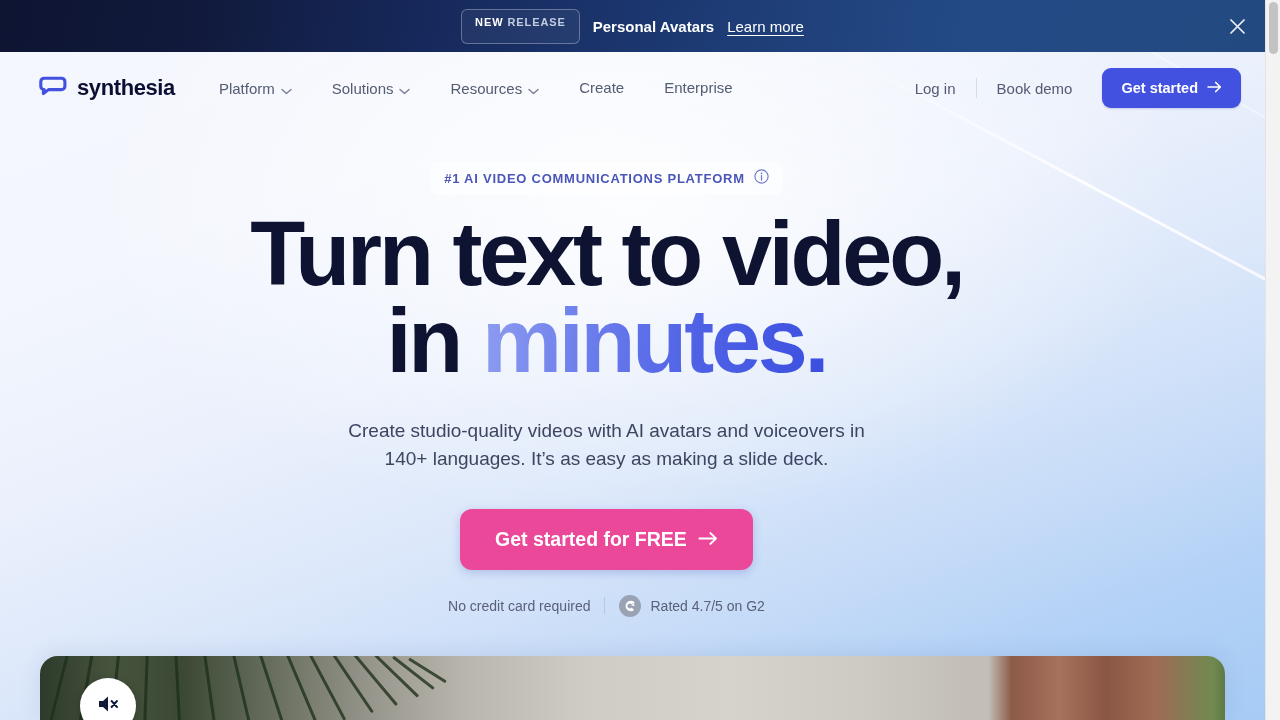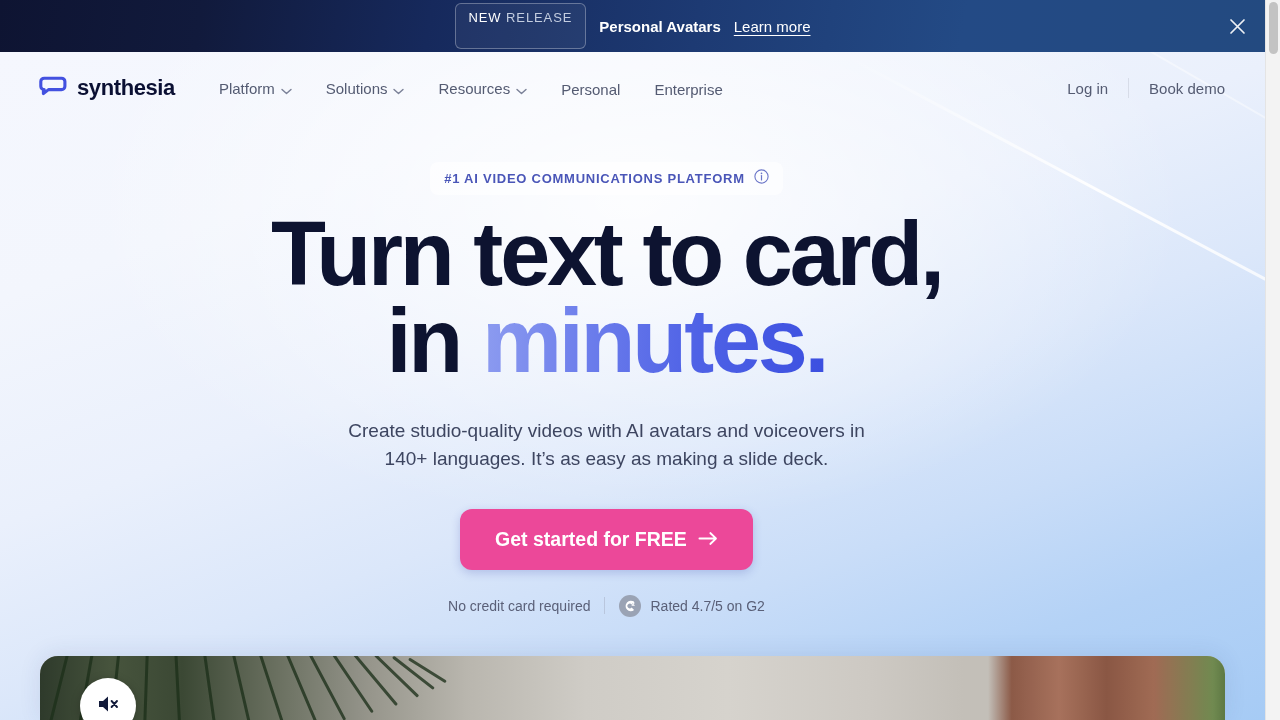--- a/index.html
+++ b/index.html
@@ -43,23 +43,23 @@
     z-index: 5;
   }
   .banner-inner {
     display: flex;
     align-items: center;
     gap: 13px;
   }
   .banner-pill {
     border: 1px solid rgba(255,255,255,0.30);
     border-radius: 6px;
-    padding: 6px 13px 23px;
-    font-size: 13px;
-    font-weight: 400;
+    padding: 6px 13px 15px;
+    font-size: 11px;
+    font-weight: 700;
     letter-spacing: 0.9px;
     color: #ffffff;
     background: rgba(255,255,255,0.05);
     white-space: nowrap;
   }
   .banner-pill .dim { color: #c3cde0; }
   .banner-title {
     color: #ffffff;
     font-size: 15px;
     font-weight: 700;
@@ -156,22 +156,22 @@
     margin-right: 32px;
   }
   .brand-name {
     font-size: 22px;
     font-weight: 700;
     color: #0b1033;
     letter-spacing: -0.4px;
   }
   .nav-links {
     display: flex;
-    align-items: flex-end;
-    gap: 10px;
+    align-items: flex-start;
+    gap: 16px;
   }
   .nav-link {
     display: flex;
     align-items: center;
     gap: 6px;
     font-size: 15px;
     color: #545b72;
     padding: 8px 12px;
     border-radius: 6px;
     cursor: pointer;
@@ -435,50 +435,58 @@
         <div class="nav-link">
           <span>Resources</span>
           <span class="chev">
             <svg width="11" height="7" viewBox="0 0 11 7" fill="none">
               <path d="M1 1.4 L5.5 5.6 L10 1.4" stroke="#7b8198" stroke-width="1.4" stroke-linecap="round" stroke-linejoin="round"></path>
             </svg>
           </span>
         </div>
 
         <div class="nav-link">
-          <span>Personal</span>
+          <span>Create</span>
         </div>
 
         <div class="nav-link">
           <span>Enterprise</span>
         </div>
       </div>
 
       <div class="nav-right">
         <div class="nav-ghost">Log in</div>
         <div class="nav-div"></div>
         <div class="nav-ghost">Book demo</div>
+        <button class="btn-primary">
+          <span>Get started</span>
+          <span>
+            <svg width="15" height="12" viewBox="0 0 15 12" fill="none">
+              <path d="M1 6 H13.2 M8.6 1.4 L13.4 6 L8.6 10.6" stroke="#ffffff" stroke-width="1.5" stroke-linecap="round" stroke-linejoin="round"></path>
+            </svg>
+          </span>
+        </button>
       </div>
     </div>
 
     <div class="hero-content">
 
       <div class="eyebrow">
         <span class="eyebrow-text">#1 AI VIDEO COMMUNICATIONS PLATFORM</span>
         <span class="info-icon">
           <svg width="15" height="15" viewBox="0 0 15 15" fill="none">
             <circle cx="7.5" cy="7.5" r="6.6" stroke="#6b76c8" stroke-width="1.1"></circle>
             <circle cx="7.5" cy="4.3" r="0.85" fill="#6b76c8"></circle>
             <path d="M7.5 6.6 V11" stroke="#6b76c8" stroke-width="1.2" stroke-linecap="round"></path>
           </svg>
         </span>
       </div>
 
       <h1 class="headline">
-        <div>Turn text to card,</div>
+        <div>Turn text to video,</div>
         <div>
           <span>in </span><span class="grad-word">minutes.</span>
         </div>
       </h1>
 
       <div class="subhead">
         <div>Create studio-quality videos with AI avatars and voiceovers in</div>
         <div>140+ languages. It’s as easy as making a slide deck.</div>
       </div>
 

